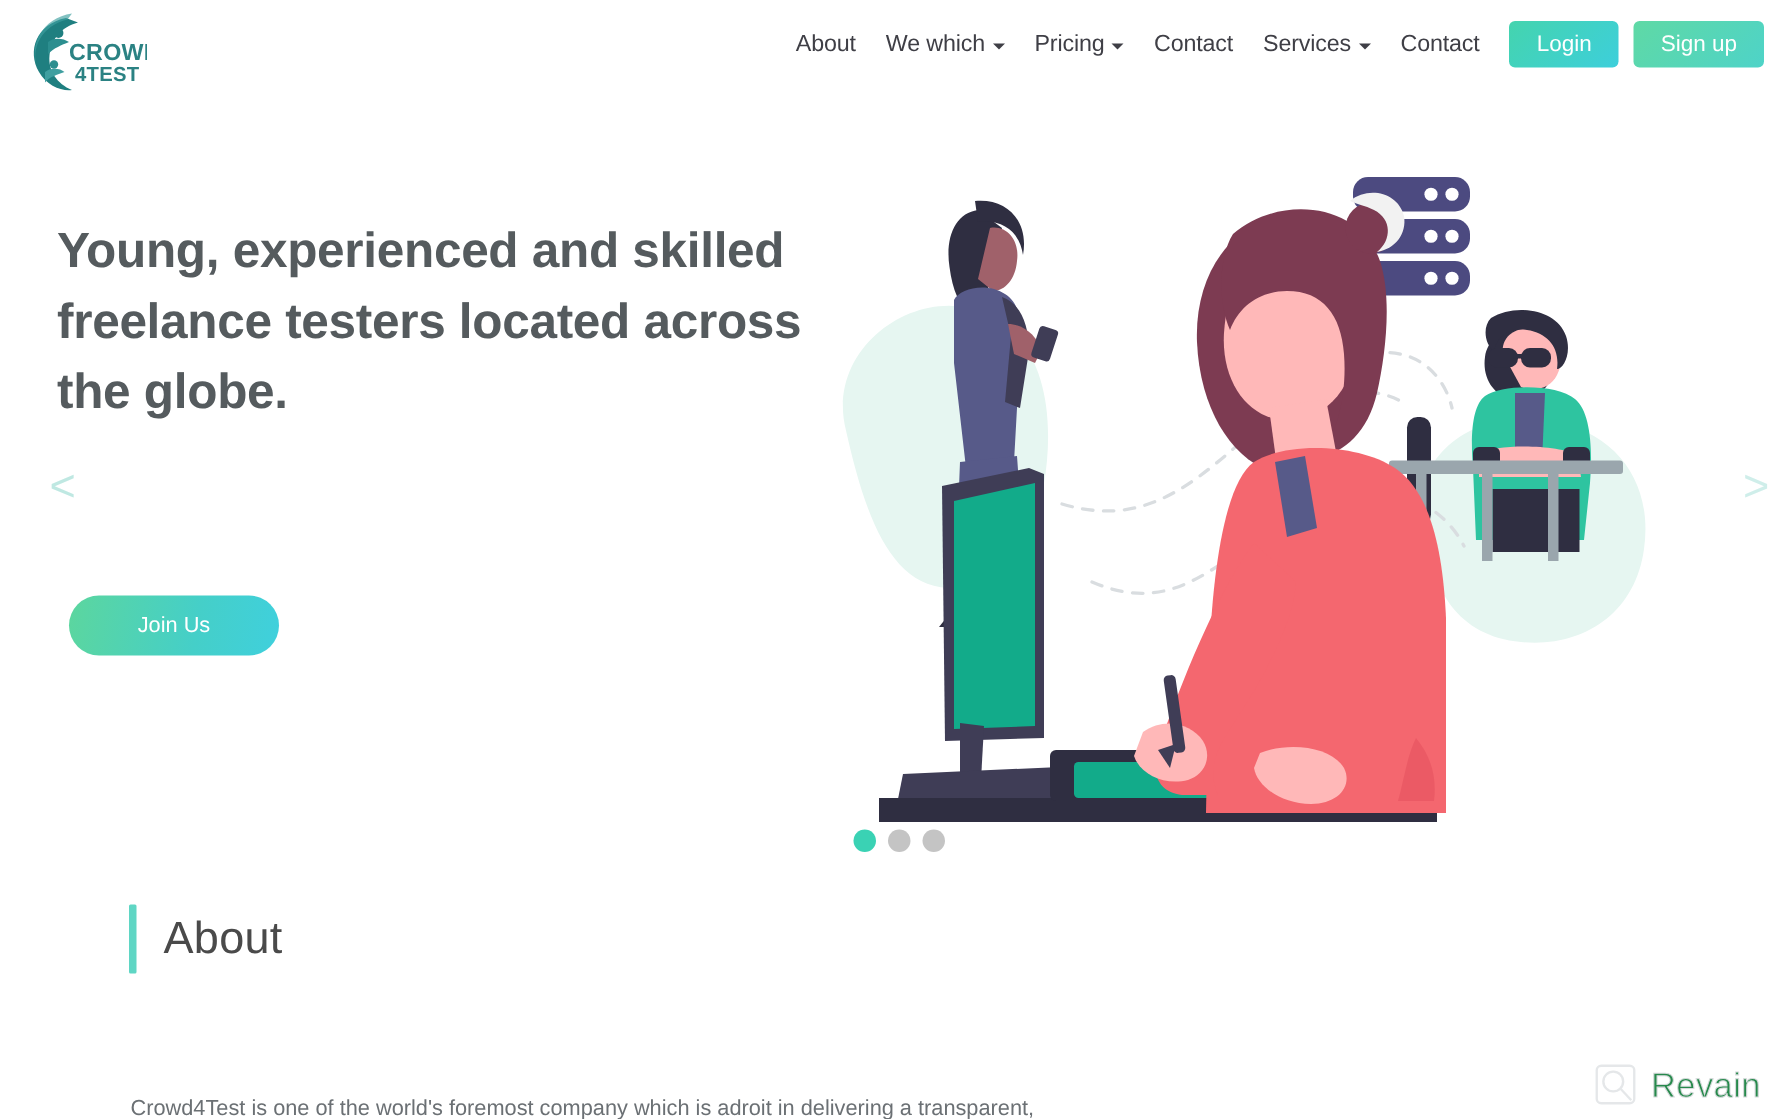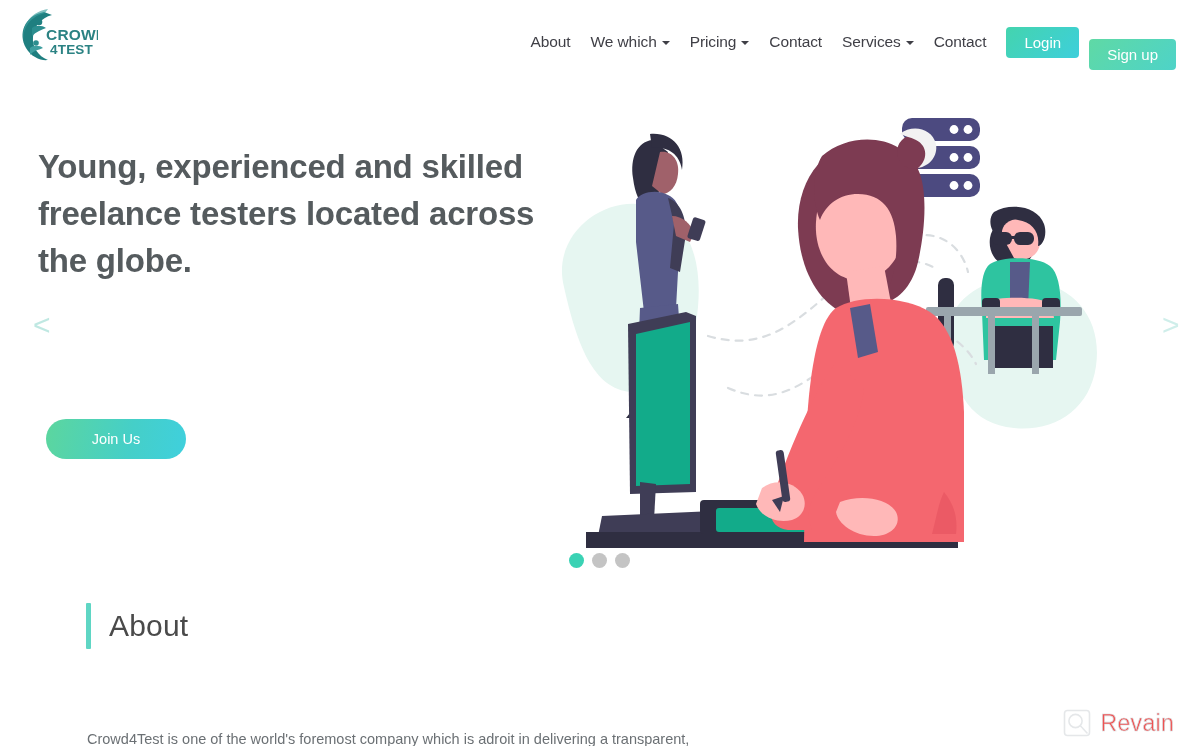--- a/index.html
+++ b/index.html
@@ -46,39 +46,38 @@
   .btn-login, .btn-signup {
     color: #fff; font-size: 15px;
     padding: 7px 18px;
     border-radius: 4px;
     border: none; cursor: pointer;
     margin-left: 10px;
     white-space: nowrap;
     font-family: "Liberation Sans", sans-serif;
   }
   .btn-login { background: linear-gradient(135deg, #44d4ae 0%, #3dcfdb 100%); }
-  .btn-signup { background: linear-gradient(135deg, #5fd9a5 0%, #4ed3c8 100%); margin-top: 25px; }
+  .btn-signup { background: linear-gradient(135deg, #5fd9a5 0%, #4ed3c8 100%); }
 
   
   .hero { position: absolute; top: 72px; left: 0; width: 1027px; height: 520px; }
   .hero-title {
     position: absolute; left: 38px; top: 72px;
     width: 510px;
     font-size: 33px; font-weight: bold; line-height: 1.42;
     color: #555b5e; letter-spacing: -0.2px;
   }
   .btn-join {
     position: absolute; left: 46px; top: 325px;
     width: 140px; height: 40px;
     border-radius: 20px;
     border: none; cursor: pointer;
     background: linear-gradient(100deg, #5cd69e 0%, #45cfc8 60%, #3fd0dd 100%);
     color: #fff; font-size: 14.5px;
     font-family: "Liberation Sans", sans-serif;
-    margin-top: 22px;
   }
   .arrow {
     position: absolute; top: 238px;
     font-size: 30px; color: #bfe8e2; cursor: pointer;
     line-height: 1; user-select: none;
     font-family: "Liberation Sans", sans-serif;
   }
   .arrow-left { left: 33px; }
   .arrow-right { left: 1162px; color: #cfeeea; }
 
@@ -102,21 +101,21 @@
     width: 640px; font-size: 14.5px; line-height: 1.64; color: #6b7074; margin-top: 32px;
   }
 
   
   .watermark {
     position: absolute; right: 16px; bottom: 8px;
     display: flex; align-items: center; gap: 9px;
     opacity: 0.92;
   }
   .wm-text {
-    font-size: 23px; color: #ef4444; letter-spacing: 0.3px;
+    font-size: 23px; color: #15803d; letter-spacing: 0.3px;
     text-shadow: 0 0 1px rgba(0,0,0,0.12);
     -webkit-text-stroke: 0.7px rgba(215,218,220,0.95);
   }
 </style>
 </head>
 <body>
 
 <div class="page">
 
   <header class="header">

